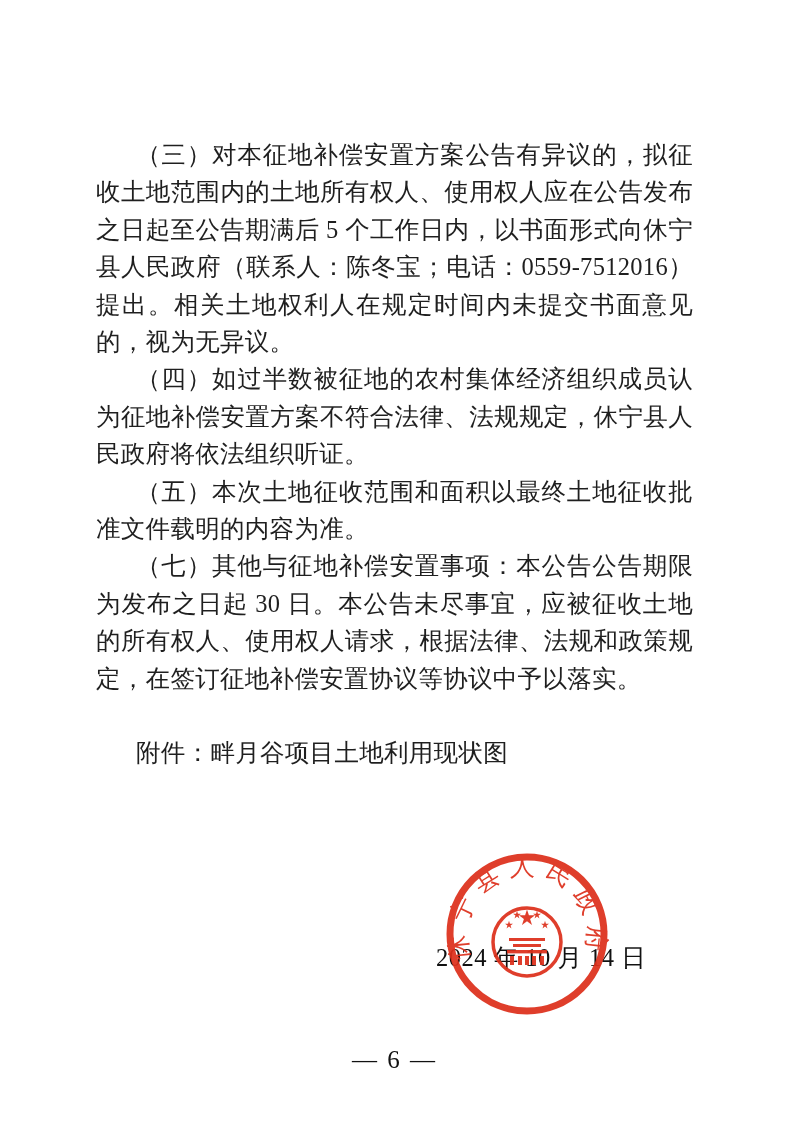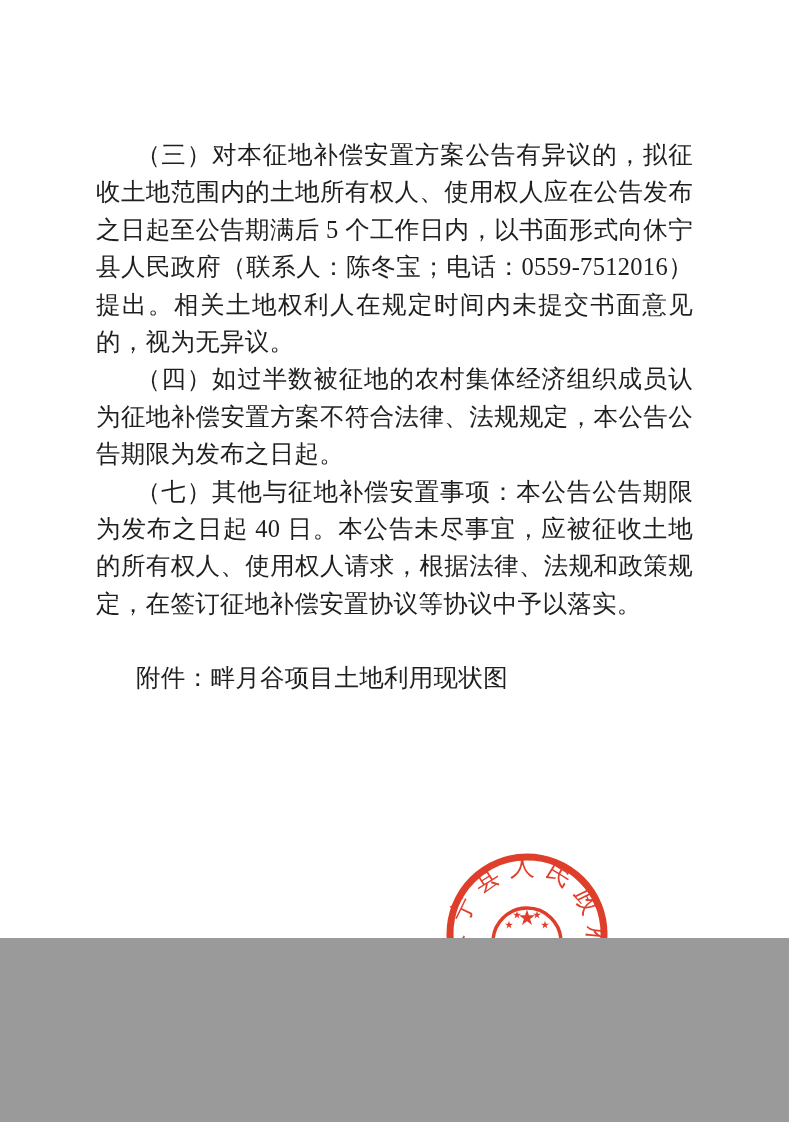--- a/index.html
+++ b/index.html
@@ -3,21 +3,21 @@
 <meta charset="utf-8">
 <style>
   html, body {
     margin: 0;
     padding: 0;
     background: #9a9a9a;
   }
   .page {
     position: relative;
     width: 789px;
-    height: 938px;
+    height: 1122px;
     margin: 0 auto;
     background: #ffffff;
     font-family: "Liberation Serif", "DejaVu Serif", serif;
     color: #1f1f1f;
     overflow: hidden;
   }
   .content {
     position: absolute;
     top: 136px;
     left: 96px;
@@ -70,22 +70,23 @@
     letter-spacing: 2px;
   }
 </style>
 </head>
 <body>
 
 <div class="page">
 
   <div class="content">
     <p>（三）对本征地补偿安置方案公告有异议的，拟征收土地范围内的土地所有权人、使用权人应在公告发布之日起至公告期满后 5 个工作日内，以书面形式向休宁县人民政府（联系人：陈冬宝；电话：0559-7512016）提出。相关土地权利人在规定时间内未提交书面意见的，视为无异议。</p>
-    <p>（四）如过半数被征地的农村集体经济组织成员认为征地补偿安置方案不符合法律、法规规定，本公告公告期限为发布之日起。</p>
-    <p>（七）其他与征地补偿安置事项：本公告公告期限为发布之日起 40 日。本公告未尽事宜，应被征收土地的所有权人、使用权人请求，根据法律、法规和政策规定，在签订征地补偿安置协议等协议中予以落实。</p>
+    <p>（四）如过半数被征地的农村集体经济组织成员认为征地补偿安置方案不符合法律、法规规定，休宁县人民政府将依法组织听证。</p>
+    <p>（五）本次土地征收范围和面积以最终土地征收批准文件载明的内容为准。</p>
+    <p>（七）其他与征地补偿安置事项：本公告公告期限为发布之日起 30 日。本公告未尽事宜，应被征收土地的所有权人、使用权人请求，根据法律、法规和政策规定，在签订征地补偿安置协议等协议中予以落实。</p>
     <p class="attachment">附件：畔月谷项目土地利用现状图</p>
   </div>
 
   <div class="date-line">2024 年 10 月 14 日</div>
 
   <div class="seal-wrap">
     <svg width="168" height="168" viewBox="0 0 168 168">
       <defs>
         <path id="star" d="M0,-1 L0.2245,-0.309 L0.951,-0.309 L0.3633,0.118 L0.5878,0.809 L0,0.382 L-0.5878,0.809 L-0.3633,0.118 L-0.951,-0.309 L-0.2245,-0.309 Z"></path>
         <path id="sealArc" d="M 31,116 A 61,61 0 1 1 137,116" fill="none"></path>

